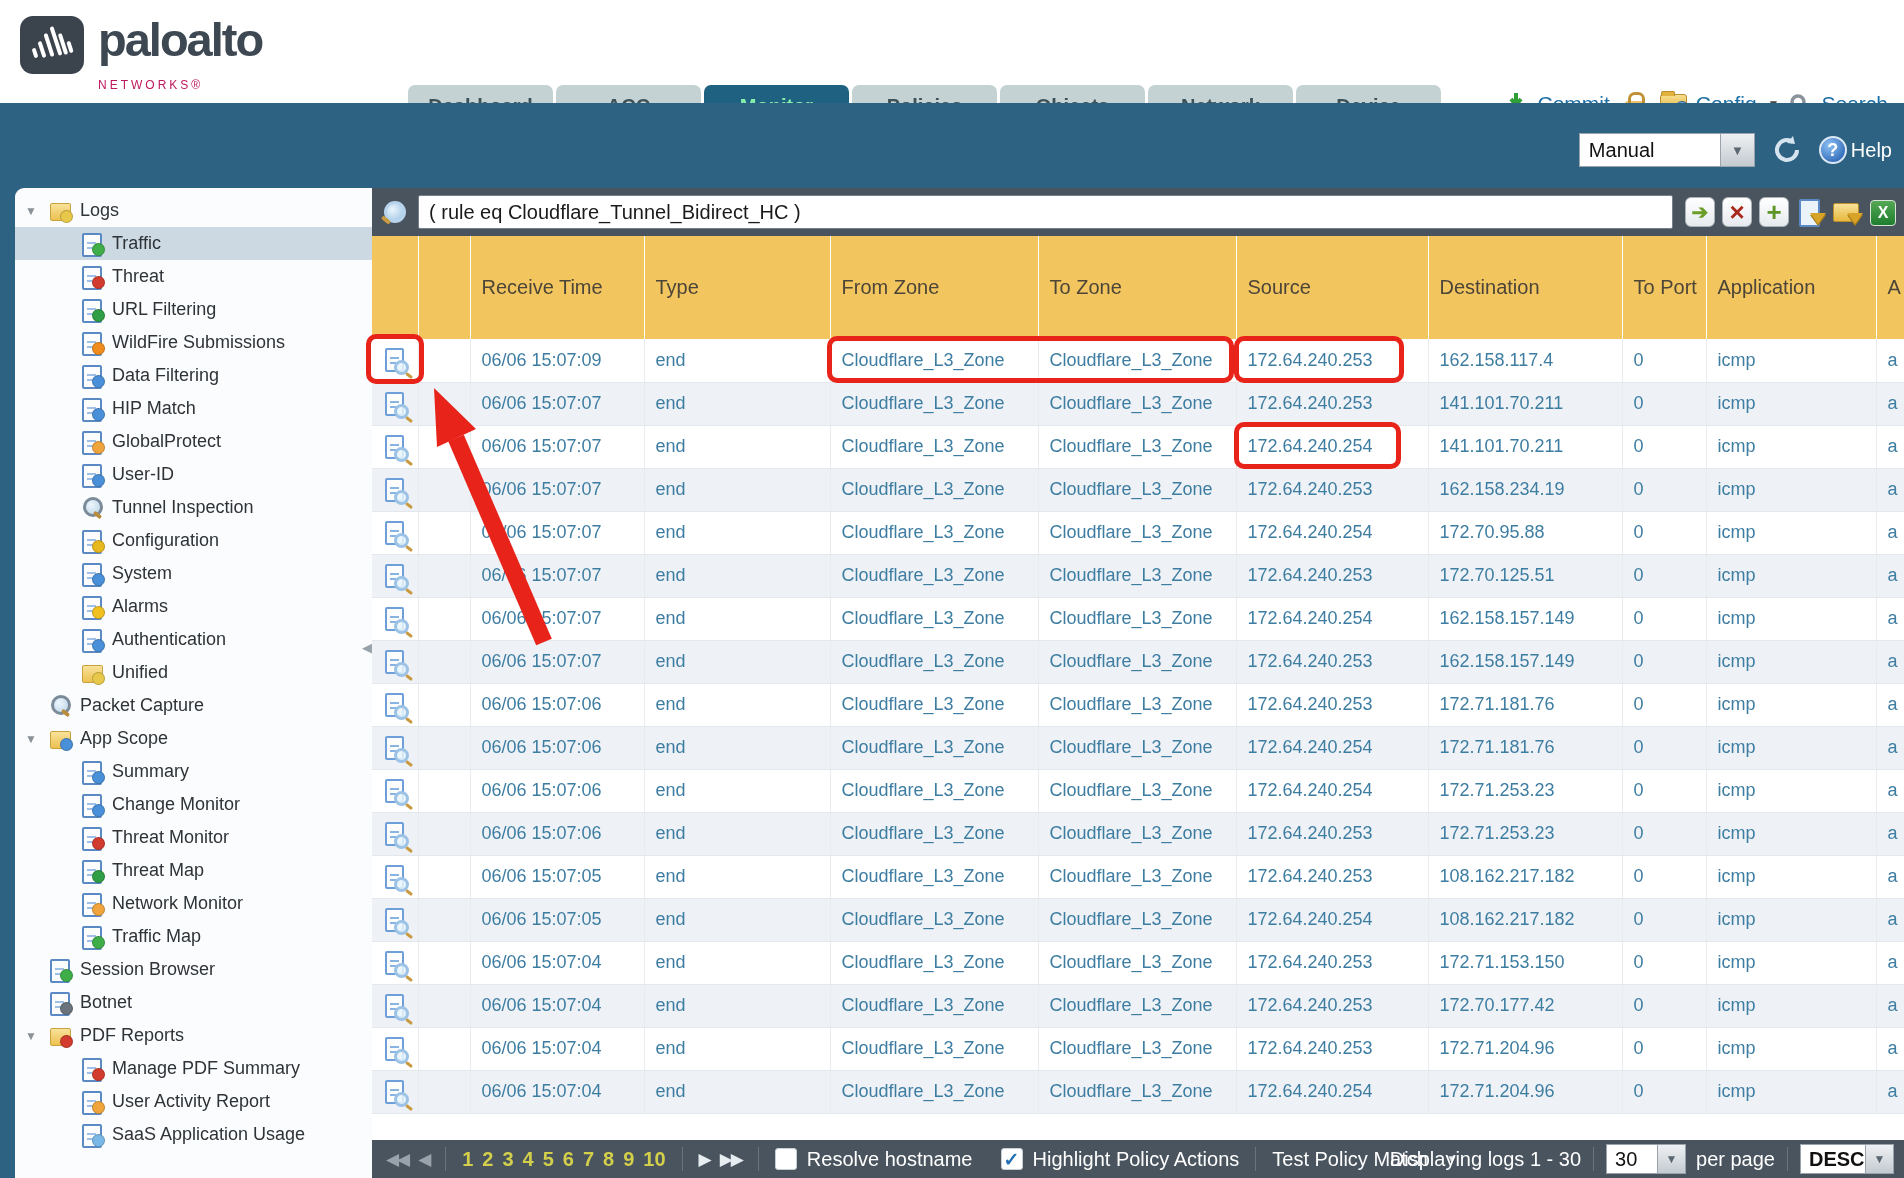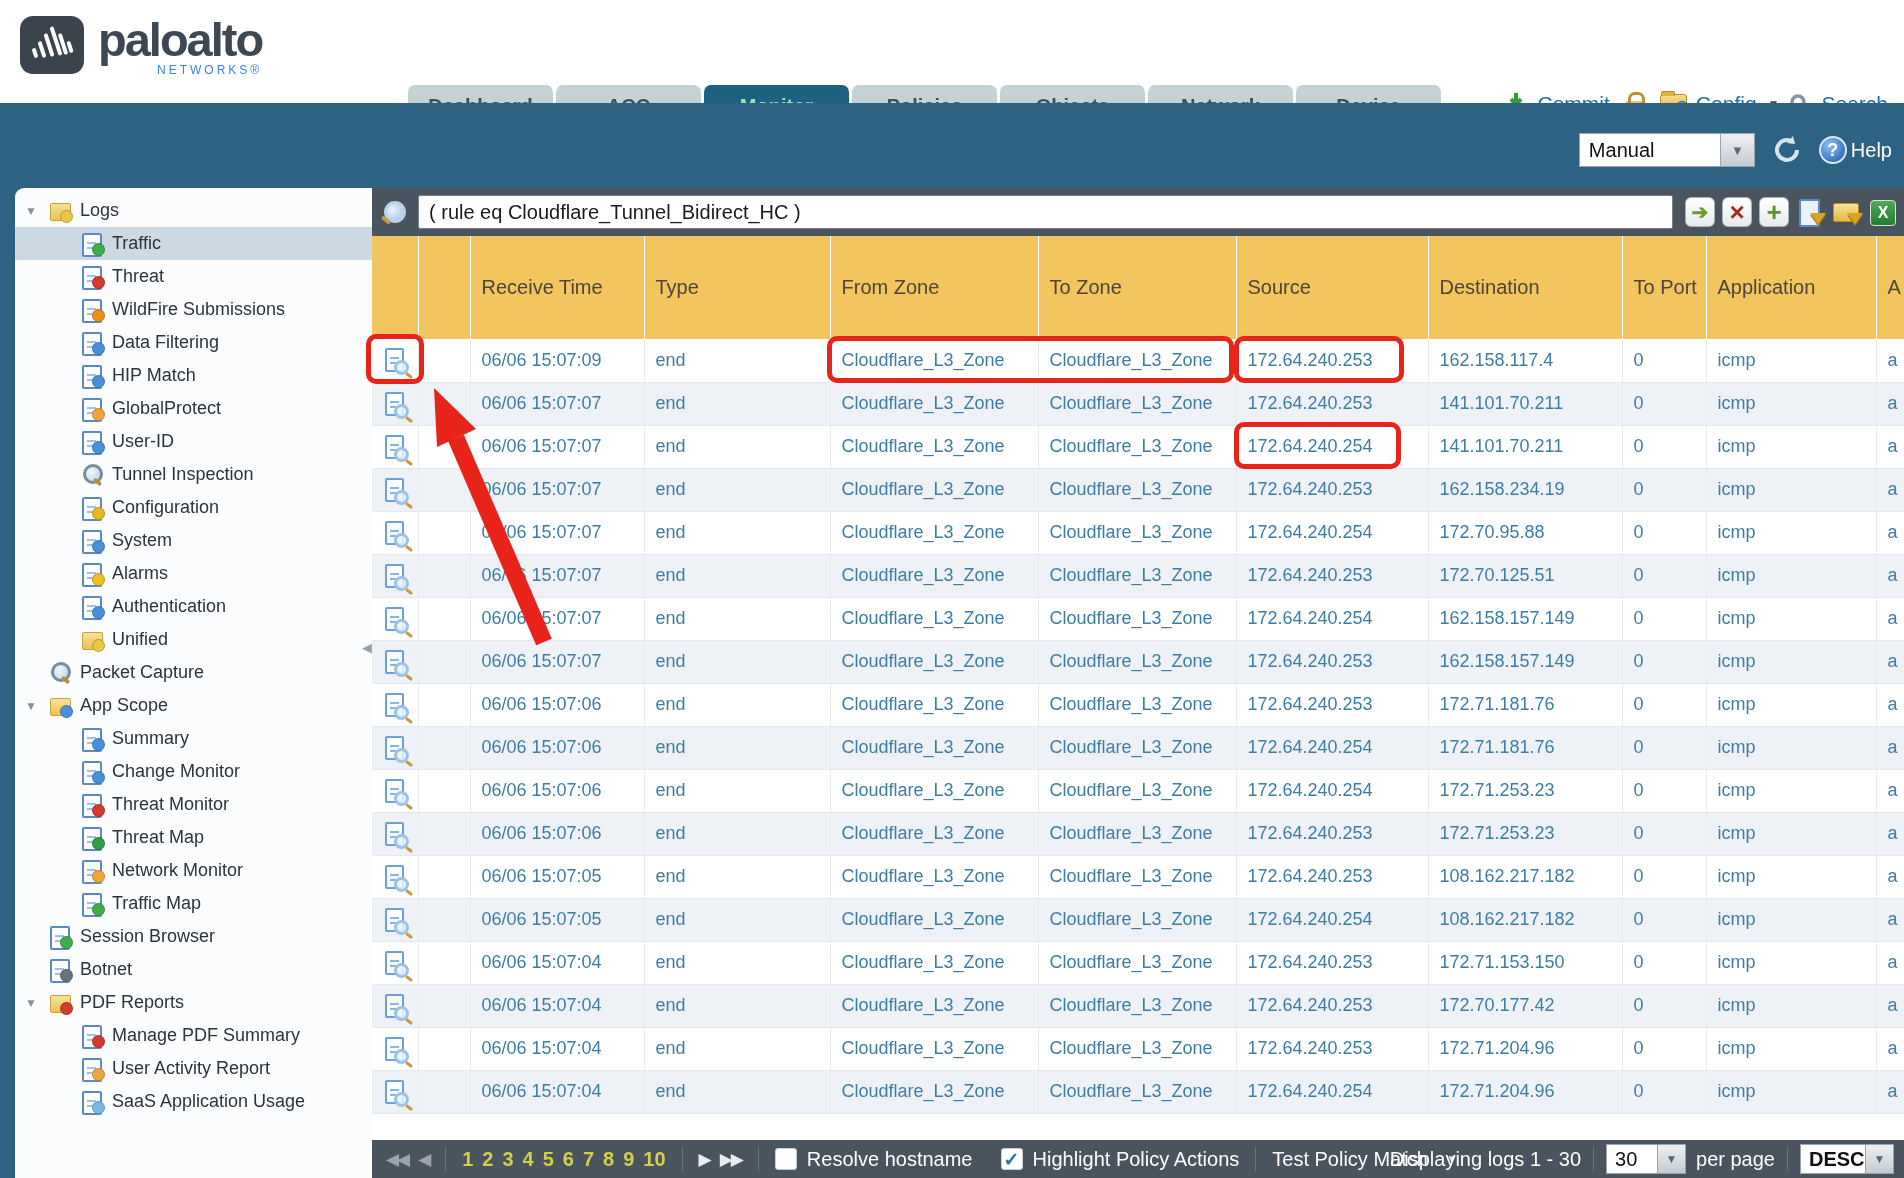--- a/index.html
+++ b/index.html
@@ -12,21 +12,21 @@
   .brand-mark { width:64px; height:58px; background:#3b434c; border-radius:13px; display:flex; align-items:center; justify-content:center; gap:3px; }
   .brand-mark i { display:block; width:4px; background:#fff; border-radius:2px; transform:rotate(-18deg); }
   .brand-mark i:nth-child(1){height:10px;margin-top:16px}
   .brand-mark i:nth-child(2){height:17px;margin-top:8px}
   .brand-mark i:nth-child(3){height:24px;margin-top:0}
   .brand-mark i:nth-child(4){height:30px;margin-top:-8px}
   .brand-mark i:nth-child(5){height:22px;margin-top:-2px}
   .brand-mark i:nth-child(6){height:12px;margin-top:4px}
   .brand-word { line-height:1; }
   .brand-word .bw { font-size:47px; font-weight:600; letter-spacing:-2px; color:#3d4852; display:block; }
-  .brand-word .bs { display:block; text-align:right; font-size:12px; letter-spacing:3px; color:#3b82f6; margin-top:1px; }
+  .brand-word .bs { display:block; font-size:12px; letter-spacing:3px; color:#be185d; margin-top:16px; }
 
   .tabs { position:absolute; left:408px; bottom:0; display:flex; gap:3px; }
   .tab { width:145px; height:42px; background:#c5d2d4; color:#3d5258; border-radius:7px 7px 0 0; font-size:20px; font-weight:bold; display:flex; align-items:center; justify-content:center; cursor:default; }
   .tab.active { background:#1f6181; color:#86efac; }
 
   .hactions { position:absolute; right:16px; bottom:10px; display:flex; align-items:center; gap:9px; color:#1c6ea4; font-size:21px; }
   .hactions .lbl { color:#1c6ea4; }
   .icon-lock { width:20px; height:15px; background:linear-gradient(#f2c66e,#c8922e); border-radius:3px; position:relative; margin-top:9px; margin-left:6px; }
   .icon-lock:before { content:''; position:absolute; top:-9px; left:3px; width:11px; height:10px; border:3px solid #c09034; border-bottom:none; border-radius:7px 7px 0 0; }
   .icon-folder-cfg { width:27px; height:20px; background:linear-gradient(#f6dd8c,#e2b23e); border:1px solid #bb8f2c; border-radius:3px; position:relative; margin-left:6px; }
@@ -178,20 +178,24 @@
           <span class="sicon folder" style="--b: #e8c84a;"></span>
           <span>Logs</span>
         </li>
         <li class="lvl1 selected">
           <span class="sicon" style="--b: #3fae49;"></span>
           <span>Traffic</span>
         </li>
         <li class="lvl1">
           <span class="sicon" style="--b: #d23c2e;"></span>
           <span>Threat</span>
+        </li>
+        <li class="lvl1">
+          <span class="sicon" style="--b: #2f9e44;"></span>
+          <span>URL Filtering</span>
         </li>
         <li class="lvl1">
           <span class="sicon" style="--b: #f08c1e;"></span>
           <span>WildFire Submissions</span>
         </li>
         <li class="lvl1">
           <span class="sicon" style="--b: #4a90d9;"></span>
           <span>Data Filtering</span>
         </li>
         <li class="lvl1">

